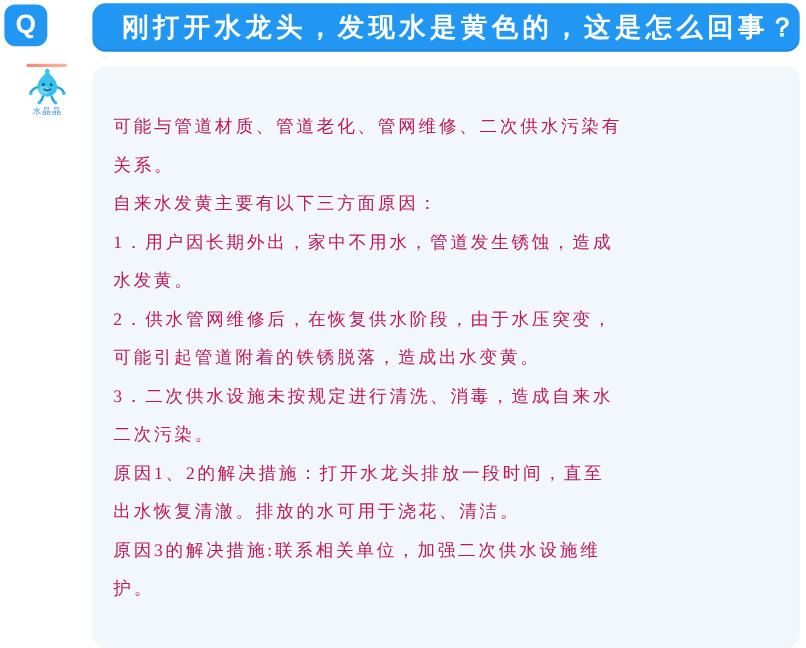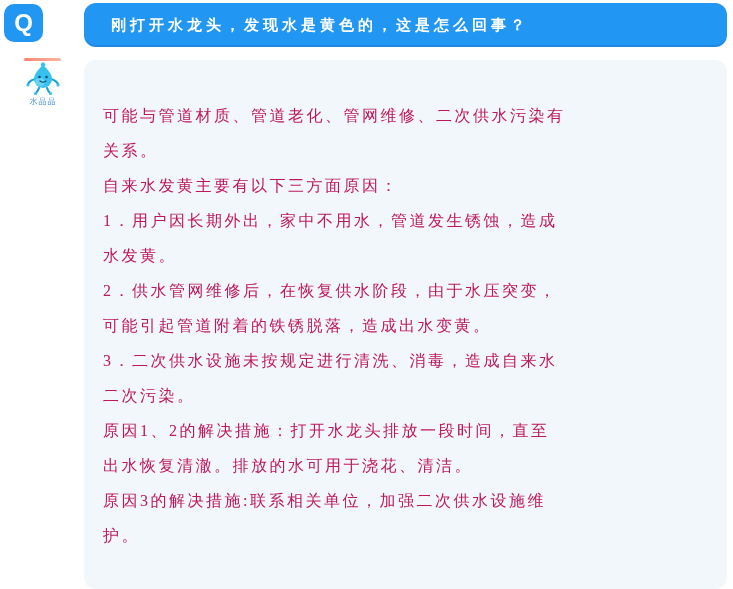--- a/index.html
+++ b/index.html
@@ -16,21 +16,21 @@
     font-weight:bold;font-size:24px;
   }
   .question-bar{
     position:absolute;left:84px;top:3px;width:643px;height:44px;
     background:#2196f3;border-radius:12px;
     display:flex;align-items:center;
     box-sizing:border-box;padding-left:27px;
     box-shadow:inset 0 -2px 0 rgba(0,60,120,0.15);
   }
   .question-text{
-    color:#ffffff;font-weight:bold;font-size:15px;letter-spacing:4px;
+    color:#ffffff;font-weight:bold;font-size:24px;letter-spacing:4px;
     white-space:nowrap;
   }
   .mascot-col{position:absolute;left:0;top:0;width:84px;height:120px;margin-left:16px;}
   .mascot-line{
     position:absolute;left:8px;top:58px;width:37px;height:3px;border-radius:2px;
     background:linear-gradient(90deg,#f9876f,#fcb5a5);
   }
   .mascot-svg{position:absolute;left:9px;top:62px;}
   .mascot-name{
     position:absolute;left:4px;top:96px;width:46px;

